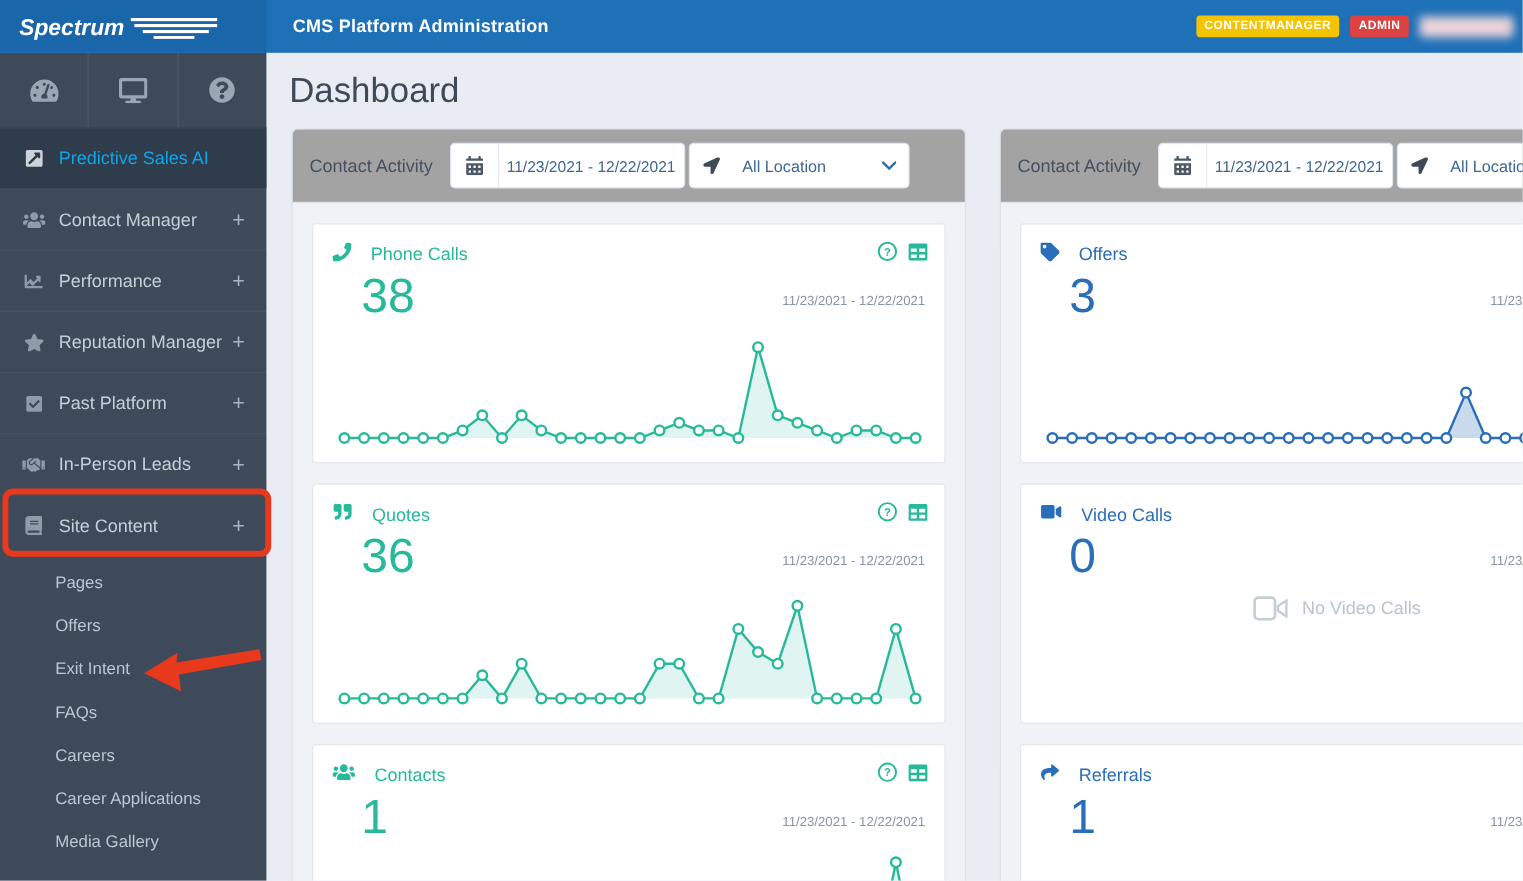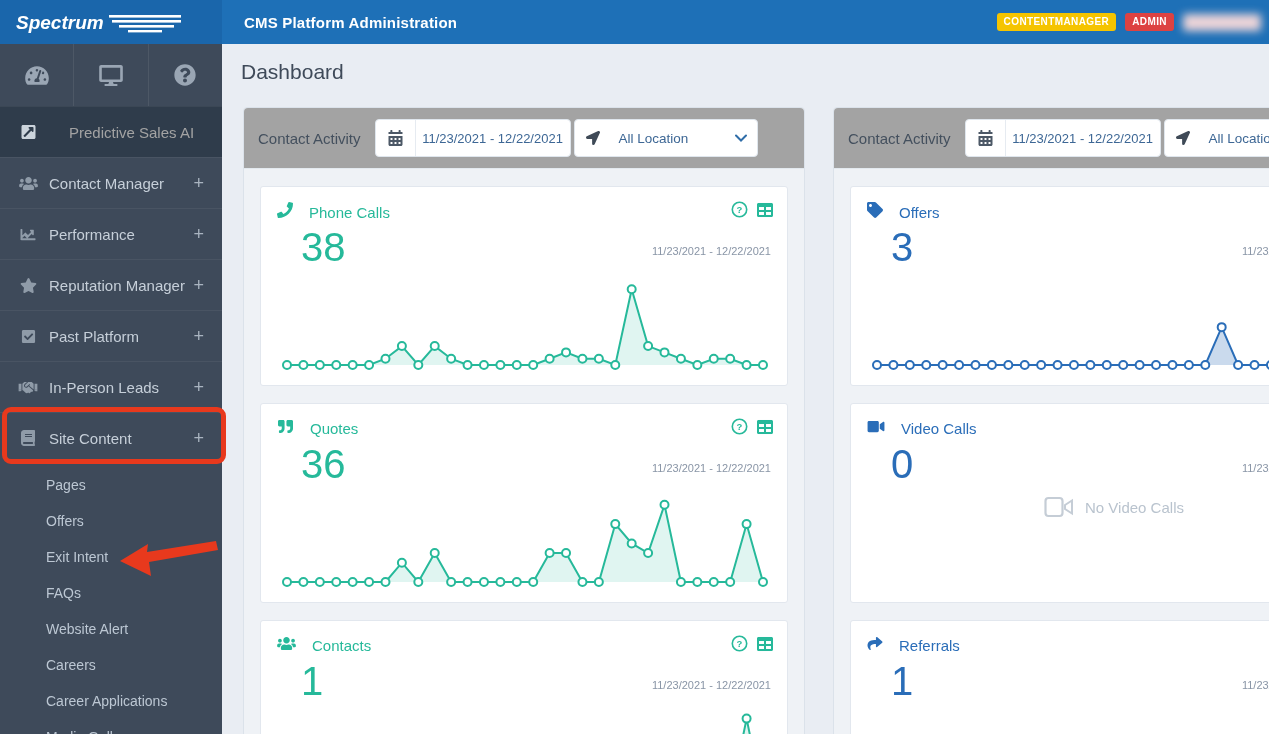--- a/index.html
+++ b/index.html
@@ -17,31 +17,31 @@
   .badge { font-size:10px; font-weight:bold; color:#fff; padding:4px 7px; border-radius:3px; letter-spacing:.4px; line-height:1; }
   .redacted { width:78px; height:17px; border-radius:2px; background:#ecd4d8; filter:blur(4px); }
 
   
   .sidebar { position:absolute; top:44px; left:0; bottom:0; width:222px; background:#3e4a5a; z-index:5; }
   .icon-row { display:flex; height:62px; }
   .icon-cell { flex:1; display:flex; align-items:center; justify-content:center; border-right:1px solid rgba(255,255,255,.08); cursor:pointer; }
   .icon-cell:last-child { border-right:none; }
   .icon-cell svg { fill:#9aa6b4; }
   .menu-item { height:51px; display:flex; align-items:center; padding:0 18px; border-top:1px solid rgba(255,255,255,.06); color:#c6cfd9; font-size:15px; cursor:pointer; }
-  .menu-item.active { background:#2f3c4b; color:#a3a3a3;gap:20px; }
+  .menu-item.active { background:#2f3c4b; color:#0ea5e9; }
   .mi-icon { width:20px; margin-right:11px; display:flex; justify-content:center; }
   .mi-icon svg { fill:#8f9ba8; }
   .menu-item.active .mi-icon svg { fill:#ccd4dc; }
   .plus { margin-left:auto; color:#a9b4c0; font-size:18px; font-weight:normal; }
   .submenu { padding-top:4px; }
   .submenu-item { height:36px; display:flex; align-items:center; padding-left:46px; color:#bcc7d3; font-size:14px; cursor:pointer; }
 
   
   .main { position:absolute; left:222px; top:44px; right:0; bottom:0; overflow:hidden; background:#e9edf3; }
-  .page-title { position:absolute; left:19px; top:16px; font-size:21px; color:#3f4a59; font-weight:normal; margin:0; }
+  .page-title { position:absolute; left:19px; top:16px; font-size:29px; color:#3f4a59; font-weight:normal; margin:0; }
 
   .panel { position:absolute; top:63px; width:562px; height:920px; background:#eff2f6; border:1px solid #dbe2ea; border-radius:4px; }
   .panel-left { left:21px; }
   .panel-right { left:611px; }
   .panel-header { height:61px; background:#a3a3a3; border-bottom:1px solid #e3e9ef; border-radius:4px 4px 0 0; display:flex; align-items:center; padding:0 14px; }
   .ph-label { font-size:15px; color:#44505e; margin-right:14px; white-space:nowrap; }
   .ctrl { display:flex; align-items:center; height:38px; background:#fff; border:1px solid #dfe6ed; border-radius:4px; flex:none; }
   .seg-icon { width:40px; align-self:stretch; display:flex; align-items:center; justify-content:center; border-right:1px solid #e6ebf1; }
   .date-ctrl { width:196px; }
   .date-text { flex:1; text-align:center; font-size:13px; color:#3d6795; white-space:nowrap; }
@@ -170,21 +170,20 @@
       <span>Site Content</span>
       <span class="plus">+</span>
     </div>
   </nav>
 
   <div class="submenu">
     <div class="submenu-item">Pages</div>
     <div class="submenu-item">Offers</div>
     <div class="submenu-item">Exit Intent</div>
     <div class="submenu-item">FAQs</div>
-    <div class="submenu-item">Website Alert</div>
     <div class="submenu-item">Careers</div>
     <div class="submenu-item">Career Applications</div>
     <div class="submenu-item">Media Gallery</div>
   </div>
 </aside>
 
 <main class="main">
   <h1 class="page-title">Dashboard</h1>
 
   <section class="panel panel-left">

